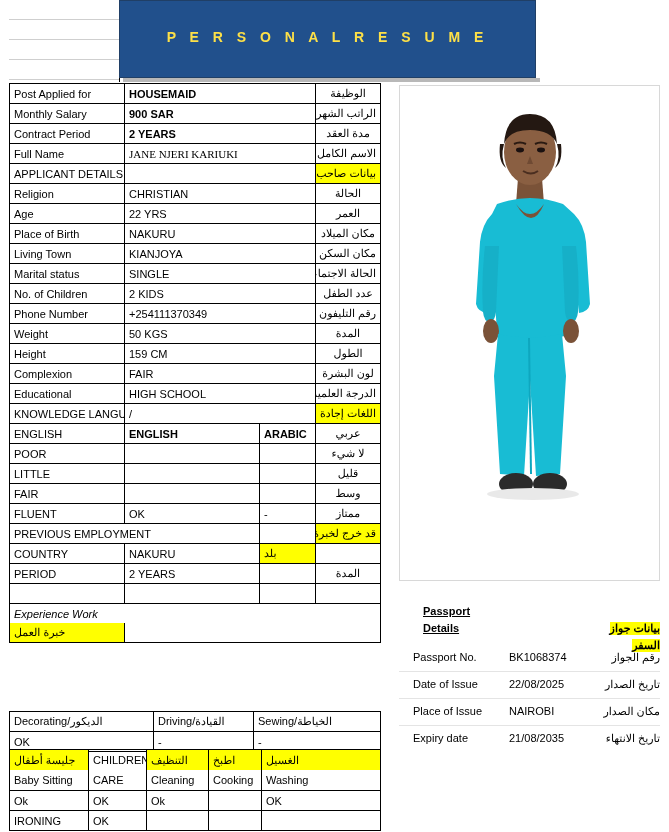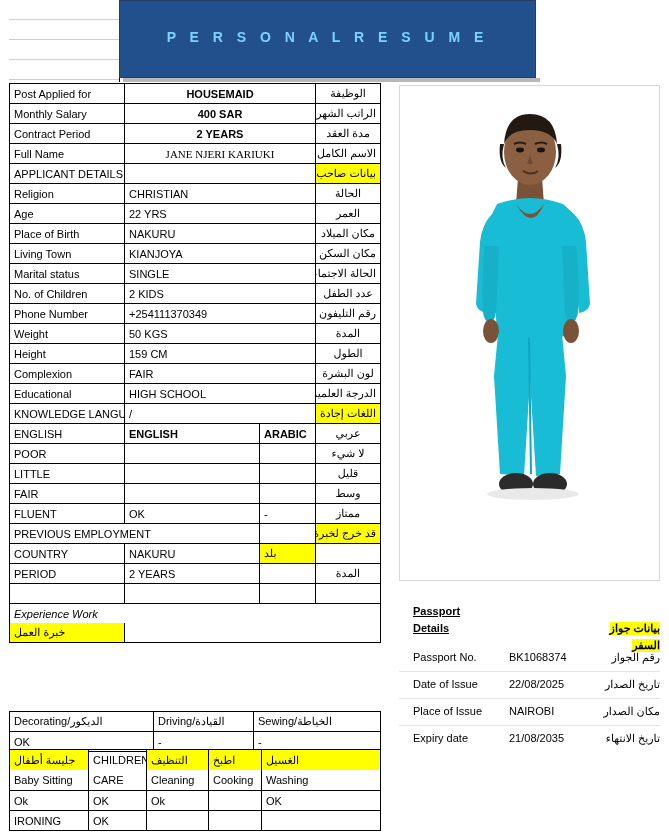--- a/index.html
+++ b/index.html
@@ -27,21 +27,21 @@
     background: #21508c;
     border: 1px solid #203f66;
     box-sizing: border-box;
   }
   .banner-title {
     position: absolute;
     left: 0;
     right: 0;
     top: 28px;
     text-align: center;
-    color: #7dd3fc;
+    color: #fde047;
     font-size: 14px;
     font-weight: bold;
     letter-spacing: 5px;
   }
   .banner-shadow {
     position: absolute;
     left: 123px;
     top: 78px;
     width: 417px;
     height: 4px;
@@ -80,21 +80,21 @@
     font-size: 11px;
     overflow: hidden;
     white-space: nowrap;
   }
   .col-label  { width: 115px; }
   .col-value  { width: 135px; }
   .col-value2 { width: 56px;  }
   .col-ar     { width: 65px;  text-align: center; direction: rtl; }
 
   .tall { height: 26px; }
-  .center { text-align: center; }
+  .center { text-align: left; }
   .bold { font-weight: bold; }
   .hl { background: #ffff00; }
   .ar { text-align: center; direction: rtl; font-size: 11px; }
   .ar-right { text-align: right; direction: rtl; }
   .nb-b { border-bottom: none !important; }
   .nb-t { border-top: none !important; }
 
   .handwrite {
     font-family: "Liberation Serif", serif;
     font-size: 12px;
@@ -123,21 +123,21 @@
     left: 399px;
     top: 605px;
     width: 261px;
     font-size: 11px;
   }
   .passport .hdr-row {
     position: relative;
     height: 17px;
   }
   .passport .hdr-l {
-    position: absolute; left: 14px; top: 0;
+    position: absolute; left: 24px; top: 0;
     font-weight: bold;
     text-decoration: underline;
   }
   .passport .hdr-r {
     position: absolute; right: 0; top: 17px;
     font-weight: bold;
     direction: rtl;
   }
   .passport .p-row {
     position: relative;
@@ -262,21 +262,21 @@
   </colgroup>
 
   <tbody>
       <tr>
     <td>Post Applied for</td>
     <td class="center bold" colspan="2">HOUSEMAID</td>
     <td class="ar">الوظيفة</td>
   </tr>
   <tr>
     <td>Monthly Salary</td>
-    <td class="center bold" colspan="2">400 SAR</td>
+    <td class="center bold" colspan="2">900 SAR</td>
     <td class="ar">الراتب الشهري</td>
   </tr>
   <tr>
     <td>Contract  Period</td>
     <td class="center bold" colspan="2">2 YEARS</td>
     <td class="ar">مدة العقد</td>
   </tr>
   <tr>
     <td class="tall">Full Name</td>
     <td class="tall center handwrite" colspan="2">JANE NJERI KARIUKI</td>

